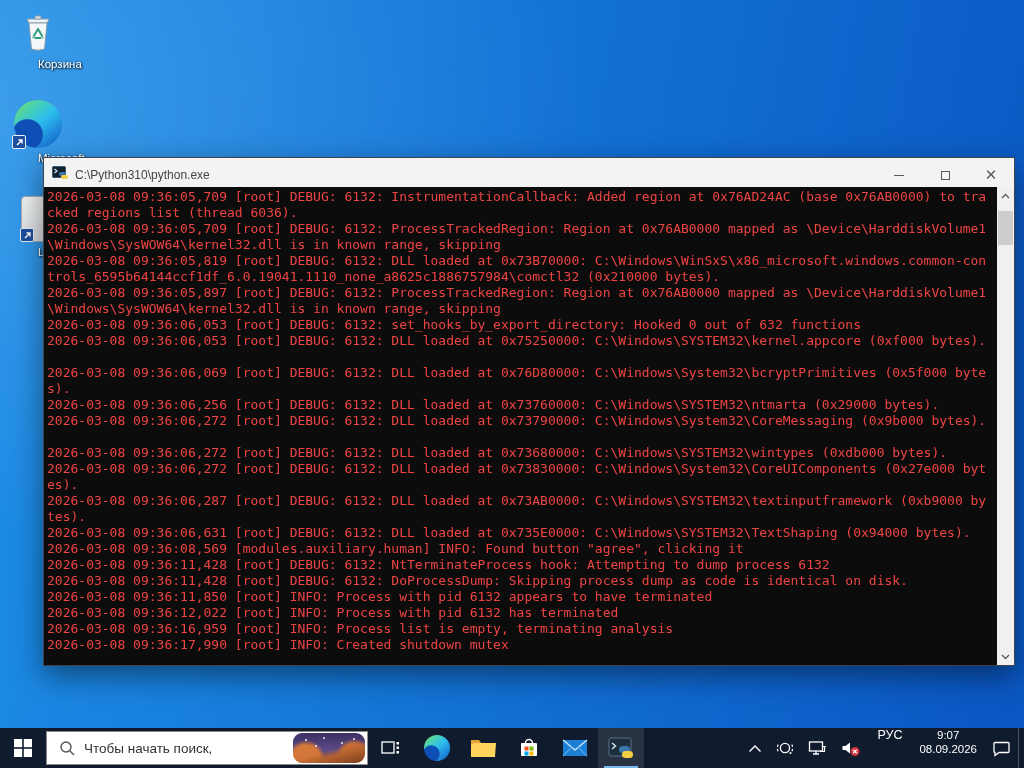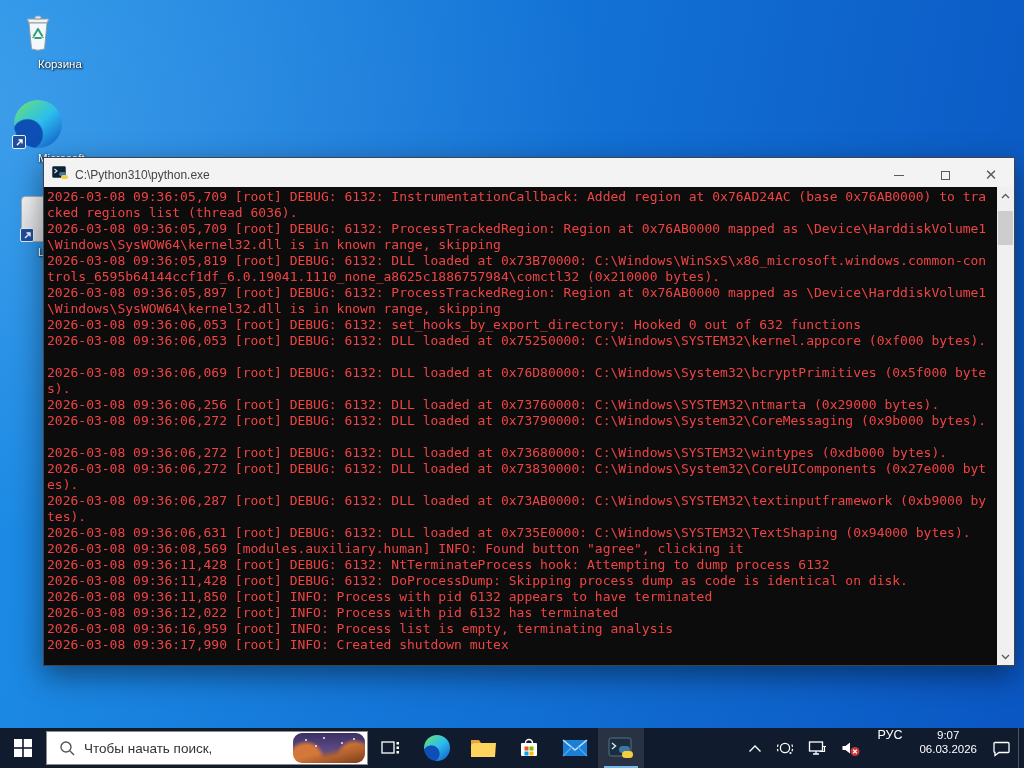--- a/index.html
+++ b/index.html
@@ -281,21 +281,21 @@
       <div class="tray-btn">
         <svg width="20" height="17" viewBox="0 0 20 17">
           <path d="M1.5,6 h3 L9,2.5 v11 L4.5,10 h-3 z" fill="#fff"></path>
           <circle cx="14" cy="11.5" r="4.5" fill="#d13438"></circle>
           <path d="M12.2,9.7 l3.6,3.6 M15.8,9.7 l-3.6,3.6" stroke="#fff" stroke-width="1.3"></path>
         </svg>
       </div>
       <div class="tray-lang">РУС</div>
       <div class="tray-clock">
         <div>9:07</div>
-        <div>06.03.2026</div>
+        <div>08.09.2026</div>
       </div>
       <div class="tray-btn">
         <svg width="19" height="17" viewBox="0 0 19 17">
           <path d="M3,2.5 h13 a1,1 0 0 1 1,1 v8 a1,1 0 0 1 -1,1 h-9 l-4,3 v-3 h0 a1,1 0 0 1 -1,-1 v-8 a1,1 0 0 1 1,-1 z" fill="none" stroke="#fff" stroke-width="1.3"></path>
         </svg>
       </div>
       <div id="show-desktop"></div>
     </div>
   </div>
 

